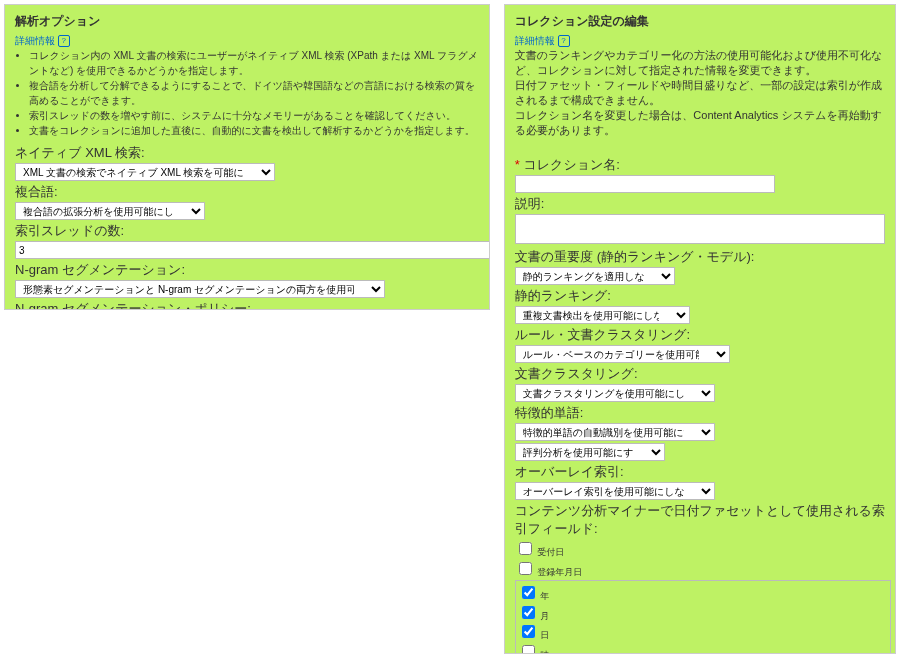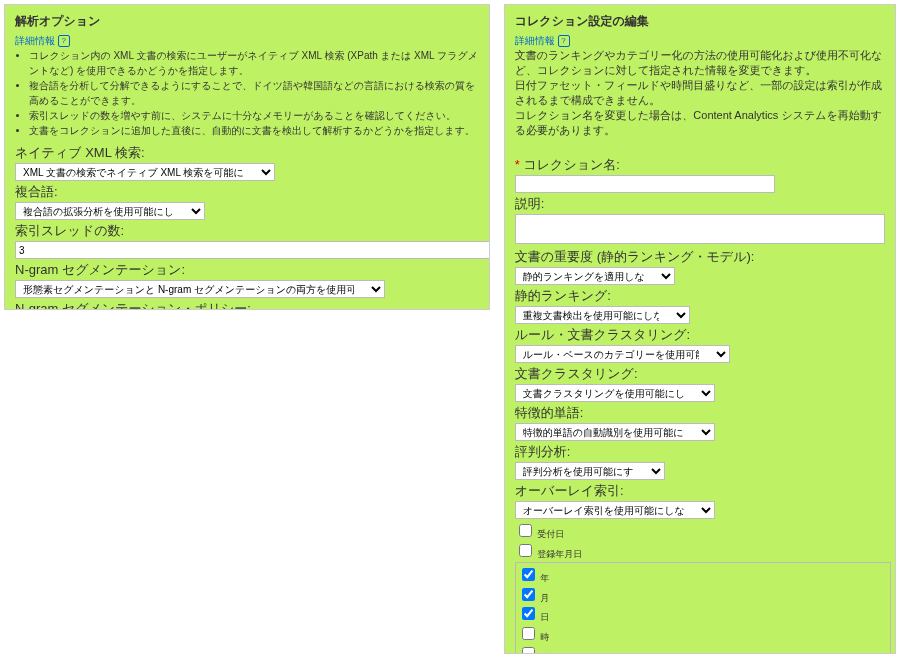--- a/index.html
+++ b/index.html
@@ -95,29 +95,29 @@
     </div>
     <div class="field">
       <span class="label">文書クラスタリング:</span>
       <select style="width:200px"><option>文書クラスタリングを使用可能にしない</option></select>
     </div>
     <div class="field">
       <span class="label">特徴的単語:</span>
       <select style="width:200px"><option>特徴的単語の自動識別を使用可能にする</option></select>
     </div>
     <div class="field">
-      <span class="label">評判分析:</span>
       <select style="width:150px"><option>評判分析を使用可能にする</option></select>
     </div>
     <div class="field">
       <span class="label">オーバーレイ索引:</span>
       <select style="width:200px"><option>オーバーレイ索引を使用可能にしない</option></select>
     </div>
 
     <div class="field">
+      <span class="label">コンテンツ分析マイナーで日付ファセットとして使用される索引フィールド:</span>
       <label class="cbx"><input type="checkbox" style=""> <span>受付日</span></label>
       <label class="cbx"><input type="checkbox" style=""> <span>登録年月日</span></label>
     </div>
 
     <div class="field">
       <div class="boxed" id="scale-box">
           <label class="cbx"><input type="checkbox" checked="" style=""> 年</label>
           <label class="cbx"><input type="checkbox" checked="" style=""> 月</label>
           <label class="cbx"><input type="checkbox" checked="" style=""> 日</label>
           <label class="cbx"><input type="checkbox" style=""> 時</label>

